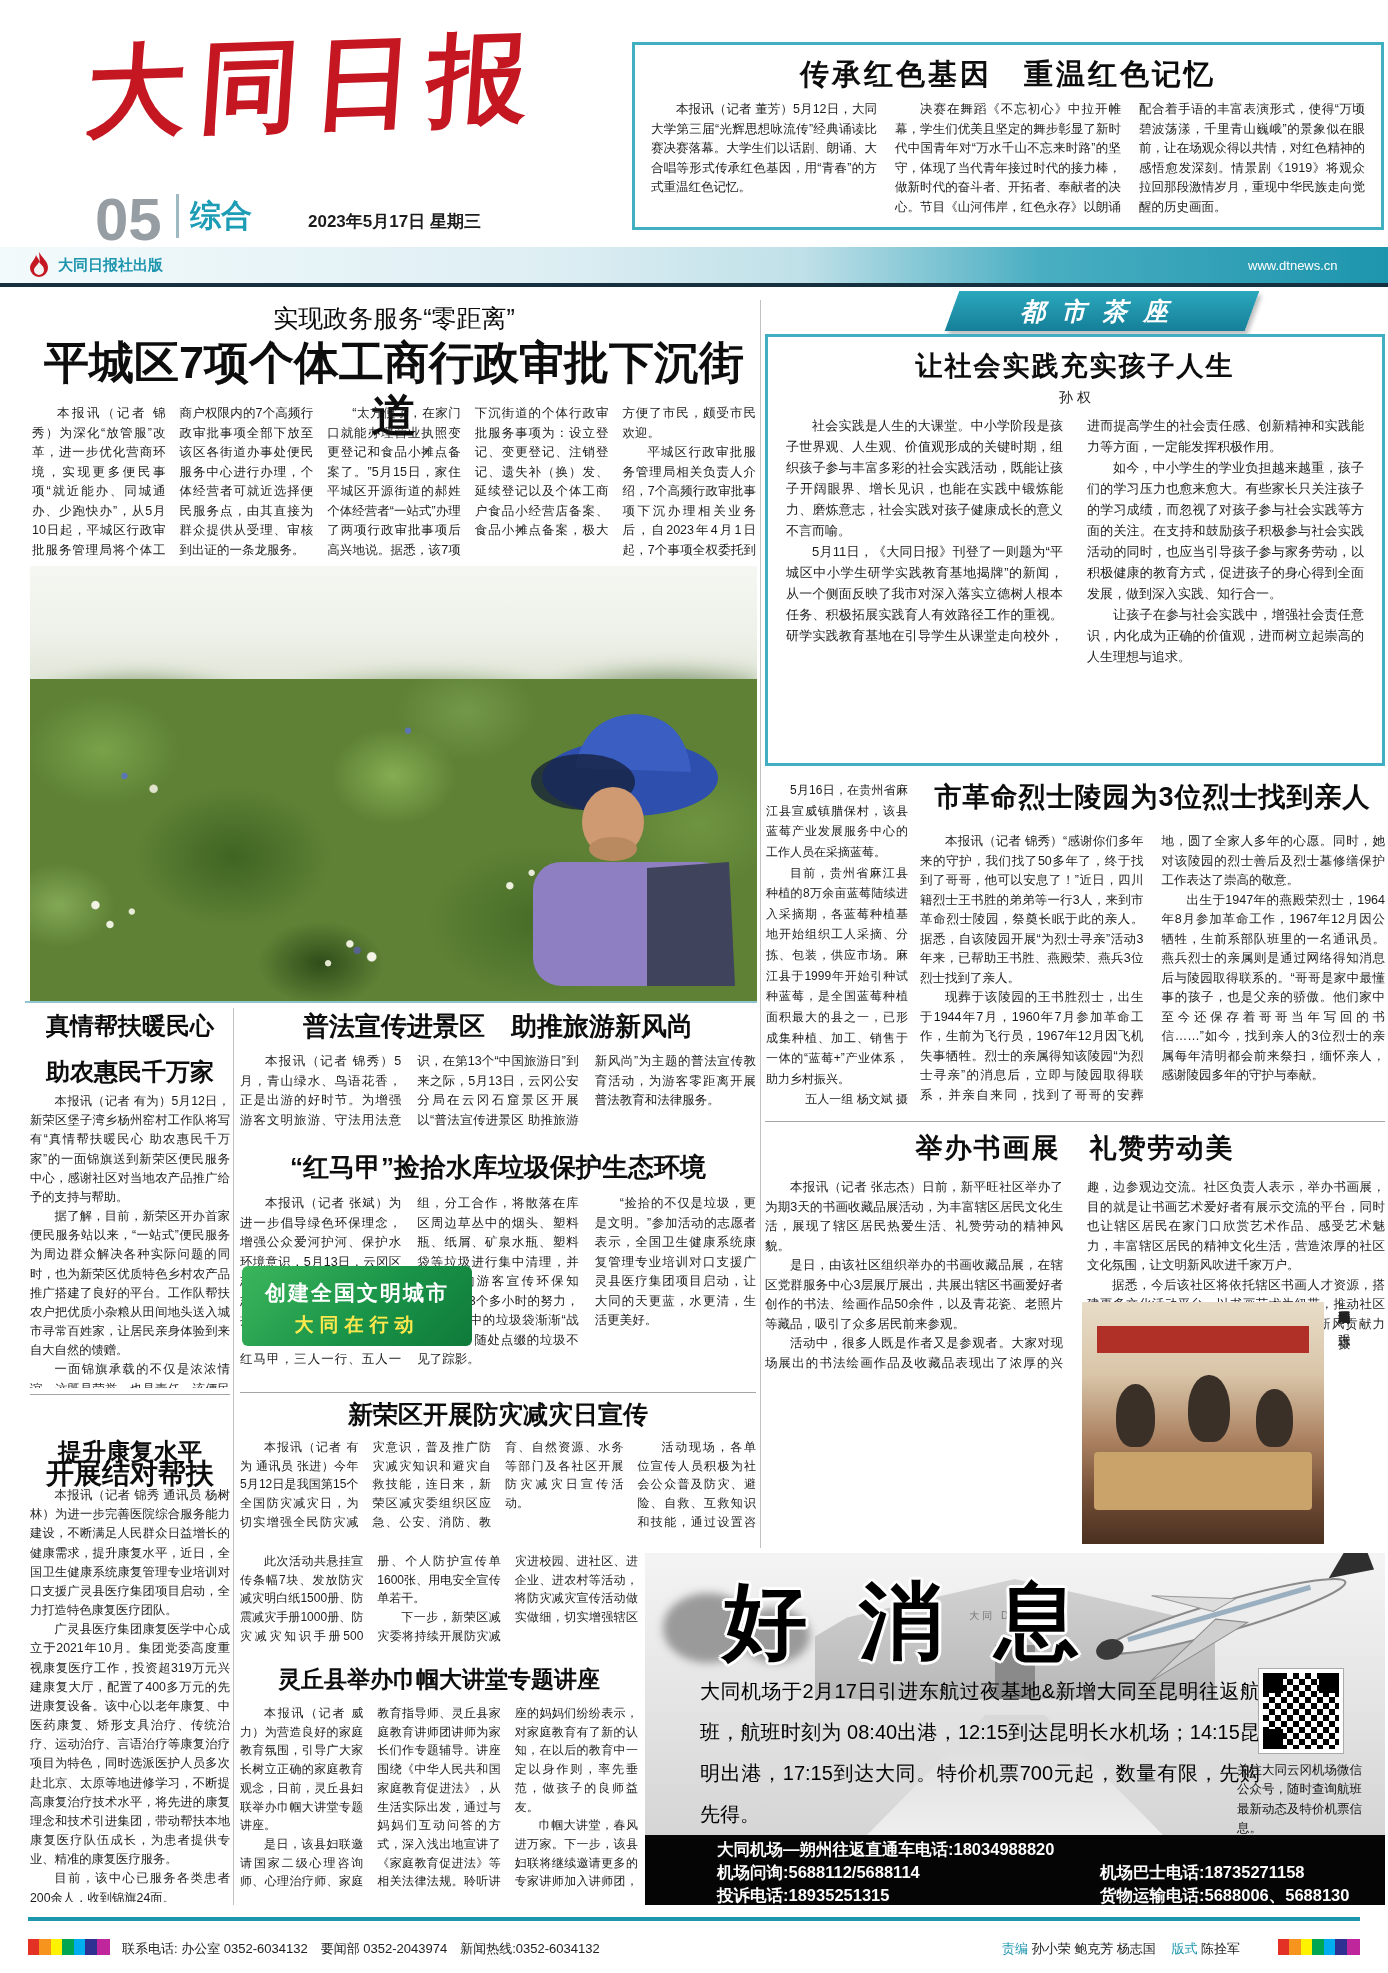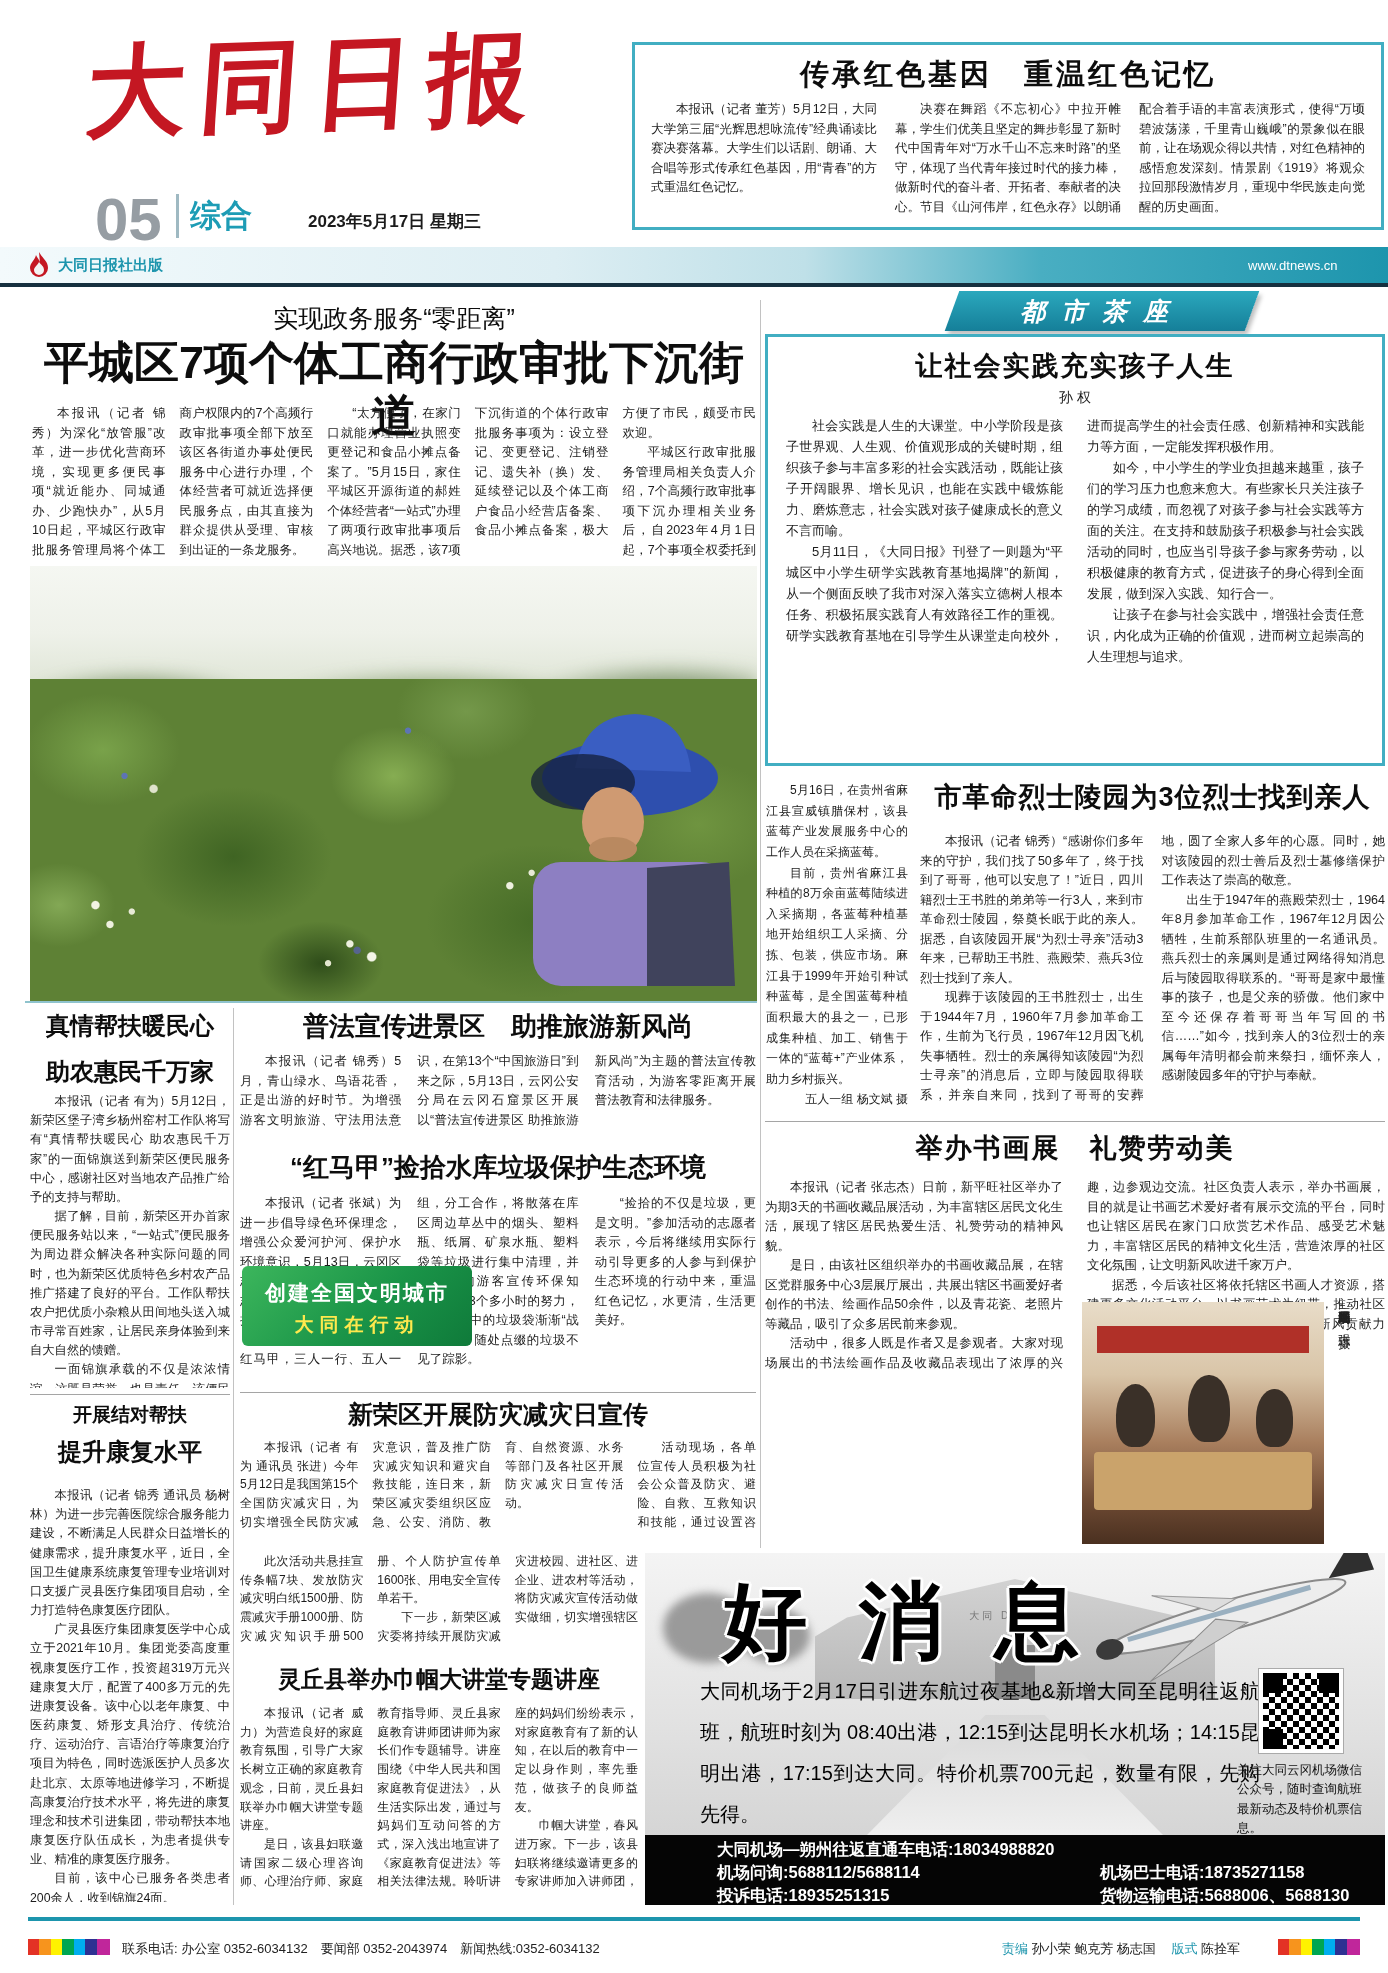--- a/index.html
+++ b/index.html
@@ -226,21 +226,21 @@
     <div class="abs jbody" style="left:30px;top:1092px;width:200px;height:296px;font-size:12.3px;">
       <p>本报讯（记者 有为）5月12日，新荣区堡子湾乡杨州窑村工作队将写有“真情帮扶暖民心 助农惠民千万家”的一面锦旗送到新荣区便民服务中心，感谢社区对当地农产品推广给予的支持与帮助。</p>
       <p>据了解，目前，新荣区开办首家便民服务站以来，“一站式”便民服务为周边群众解决各种实际问题的同时，也为新荣区优质特色乡村农产品推广搭建了良好的平台。工作队帮扶农户把优质小杂粮从田间地头送入城市寻常百姓家，让居民亲身体验到来自大自然的馈赠。</p>
       <p>一面锦旗承载的不仅是浓浓情谊，这既是荣誉，也是责任。该便民服务中心相关负责人表示：“工作队送来的这面锦旗，是对社区工作的高度肯定，我们将把这份感谢转化为积极做好帮扶工作的动力，继续精准服务、开拓创新、攻坚克难，一如既往地做好惠民助农工作，为助力乡村振兴再立新功。”</p>
     </div>
   </section>
 
   <div class="abs hr" style="left:30px;top:1394px;width:200px;height:1px;"></div>
 
   <section>
-    <div class="abs hl" style="left:30px;top:1404px;width:200px;font-size:19px;text-align:center;">开展结对帮扶</div>
+    <div class="abs hl" style="left:30px;top:1457px;width:200px;font-size:28px;text-align:center;">开展结对帮扶</div>
     <div class="abs hl" style="left:30px;top:1438px;width:200px;font-size:24px;">提升康复水平</div>
     <div class="abs jbody" style="left:30px;top:1486px;width:200px;height:416px;font-size:12.3px;">
       <p>本报讯（记者 锦秀 通讯员 杨树林）为进一步完善医院综合服务能力建设，不断满足人民群众日益增长的健康需求，提升康复水平，近日，全国卫生健康系统康复管理专业培训对口支援广灵县医疗集团项目启动，全力打造特色康复医疗团队。</p>
       <p>广灵县医疗集团康复医学中心成立于2021年10月。集团党委高度重视康复医疗工作，投资超319万元兴建康复大厅，配置了400多万元的先进康复设备。该中心以老年康复、中医药康复、矫形支具治疗、传统治疗、运动治疗、言语治疗等康复治疗项目为特色，同时选派医护人员多次赴北京、太原等地进修学习，不断提高康复治疗技术水平，将先进的康复理念和技术引进集团，带动帮扶本地康复医疗队伍成长，为患者提供专业、精准的康复医疗服务。</p>
       <p>目前，该中心已服务各类患者200余人，收到锦旗24面。</p>
     </div>
   </section>
 
   <section>
     <div class="abs hl" style="left:240px;top:1011px;width:516px;font-size:26px;">普法宣传进景区　助推旅游新风尚</div>
@@ -248,21 +248,21 @@
       <p>本报讯（记者 锦秀）5月，青山绿水、鸟语花香，正是出游的好时节。为增强游客文明旅游、守法用法意识，在第13个“中国旅游日”到来之际，5月13日，云冈公安分局在云冈石窟景区开展以“普法宣传进景区 助推旅游新风尚”为主题的普法宣传教育活动，为游客零距离开展普法教育和法律服务。</p>
 
     </div>
   </section>
 
   <section>
     <div class="abs hl" style="left:240px;top:1152px;width:516px;font-size:26px;">“红马甲”捡拾水库垃圾保护生态环境</div>
     <div class="abs jbody c3" style="left:240px;top:1194px;width:516px;height:196px;column-gap:16px;">
       <p>本报讯（记者 张斌）为进一步倡导绿色环保理念，增强公众爱河护河、保护水环境意识，5月13日，云冈区志愿服务联合会组织40余名志愿者，赴册田水库开展捡拾水域垃圾志愿服务活动。</p>
       <p>活动中，志愿者们身着红马甲，三人一行、五人一组，分工合作，将散落在库区周边草丛中的烟头、塑料瓶、纸屑、矿泉水瓶、塑料袋等垃圾进行集中清理，并向来往的游客宣传环保知识。经过3个多小时的努力，志愿者手中的垃圾袋渐渐“战果累累”，随处点缀的垃圾不见了踪影。</p>
-      <p>“捡拾的不仅是垃圾，更是文明。”参加活动的志愿者表示，今后将继续用实际行动引导更多的人参与到保护生态环境的行动中来，重温红色记忆，水更清，生活更美好。</p>
+      <p>“捡拾的不仅是垃圾，更是文明。”参加活动的志愿者表示，全国卫生健康系统康复管理专业培训对口支援广灵县医疗集团项目启动，让大同的天更蓝，水更清，生活更美好。</p>
     </div>
     <div class="abs greenbanner" style="left:242px;top:1266px;width:230px;height:80px;">
       <div class="gb1">创建全国文明城市</div>
       <div class="gb2">大同在行动</div>
     </div>
   </section>
 
   <div class="abs hr" style="left:240px;top:1392px;width:516px;height:1px;"></div>
 
   <section>

